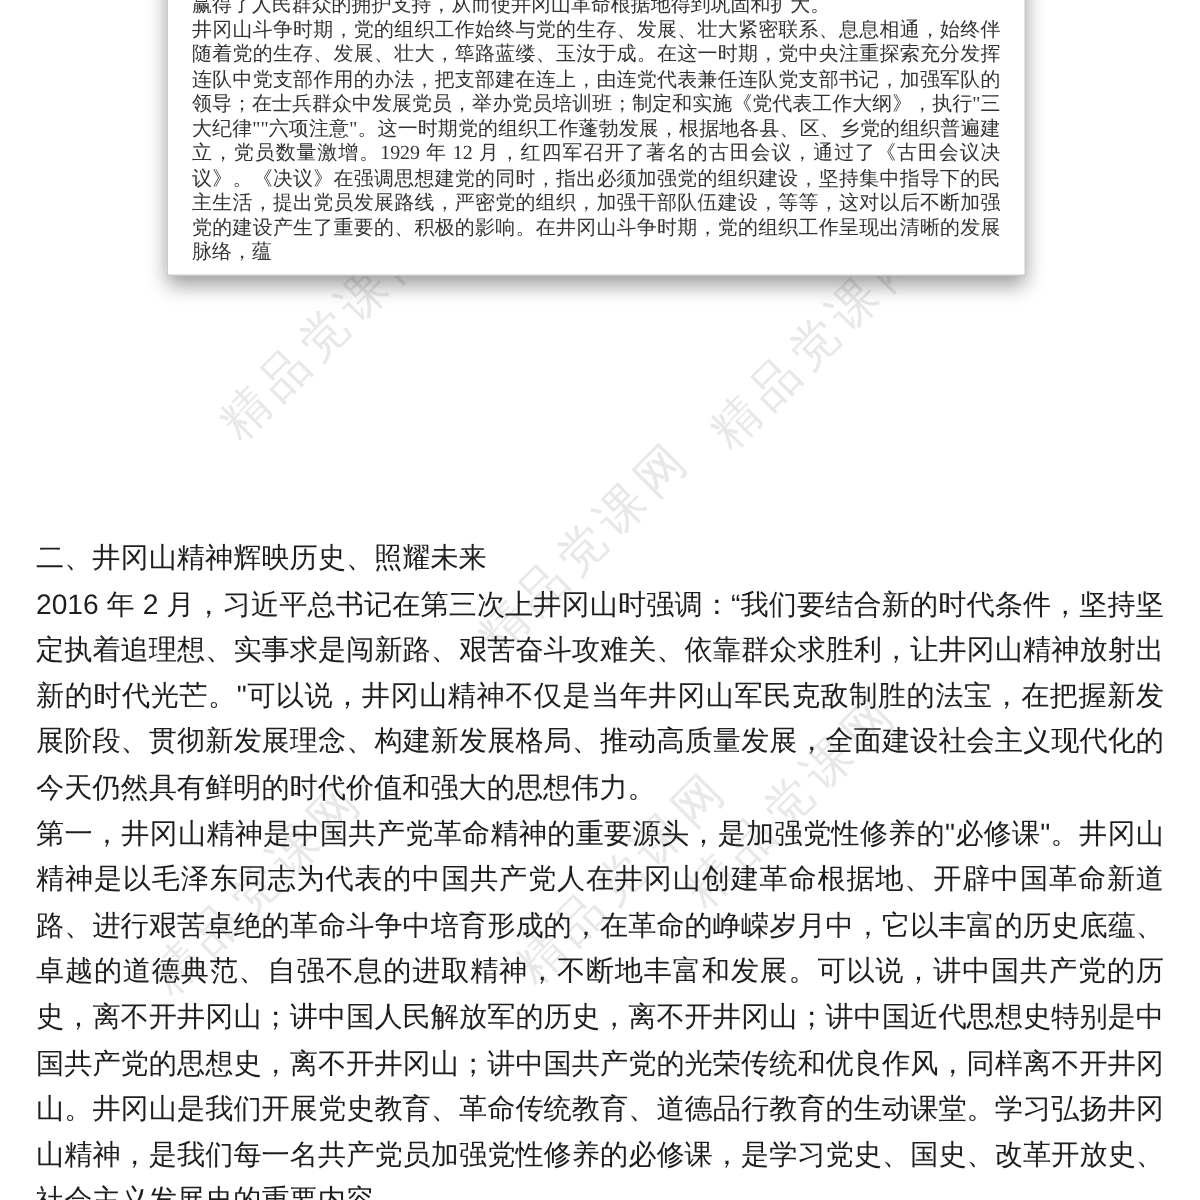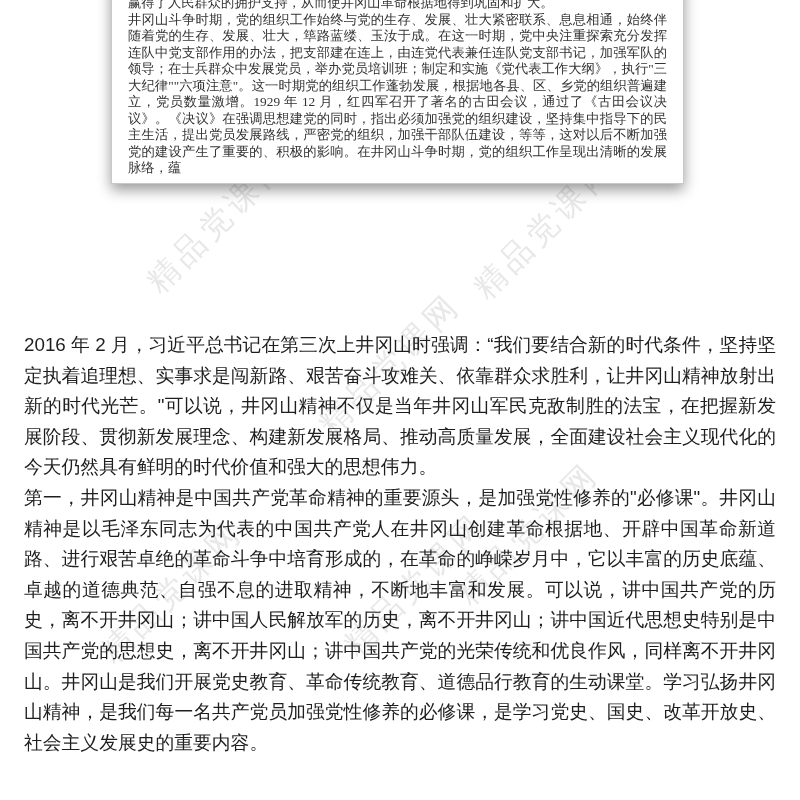--- a/index.html
+++ b/index.html
@@ -81,15 +81,16 @@
 <span class="wm wm4">精品党课网</span>
 <span class="wm wm5">精品党课网</span>
 <span class="wm wm6">精品党课网</span>
 
 <div class="preview-page">
   <p>赢得了人民群众的拥护支持，从而使井冈山革命根据地得到巩固和扩大。</p>
   <p>井冈山斗争时期，党的组织工作始终与党的生存、发展、壮大紧密联系、息息相通，始终伴随着党的生存、发展、壮大，筚路蓝缕、玉汝于成。在这一时期，党中央注重探索充分发挥连队中党支部作用的办法，把支部建在连上，由连党代表兼任连队党支部书记，加强军队的领导；在士兵群众中发展党员，举办党员培训班；制定和实施《党代表工作大纲》，执行"三大纪律""六项注意"。这一时期党的组织工作蓬勃发展，根据地各县、区、乡党的组织普遍建立，党员数量激增。1929 年 12 月，红四军召开了著名的古田会议，通过了《古田会议决议》。《决议》在强调思想建党的同时，指出必须加强党的组织建设，坚持集中指导下的民主生活，提出党员发展路线，严密党的组织，加强干部队伍建设，等等，这对以后不断加强党的建设产生了重要的、积极的影响。在井冈山斗争时期，党的组织工作呈现出清晰的发展脉络，蕴</p>
 </div>
 
 <div class="article">
+  <h2>二、井冈山精神辉映历史、照耀未来</h2>
   <p>2016 年 2 月，习近平总书记在第三次上井冈山时强调：“我们要结合新的时代条件，坚持坚定执着追理想、实事求是闯新路、艰苦奋斗攻难关、依靠群众求胜利，让井冈山精神放射出新的时代光芒。"可以说，井冈山精神不仅是当年井冈山军民克敌制胜的法宝，在把握新发展阶段、贯彻新发展理念、构建新发展格局、推动高质量发展，全面建设社会主义现代化的今天仍然具有鲜明的时代价值和强大的思想伟力。</p>
   <p>第一，井冈山精神是中国共产党革命精神的重要源头，是加强党性修养的"必修课"。井冈山精神是以毛泽东同志为代表的中国共产党人在井冈山创建革命根据地、开辟中国革命新道路、进行艰苦卓绝的革命斗争中培育形成的，在革命的峥嵘岁月中，它以丰富的历史底蕴、卓越的道德典范、自强不息的进取精神，不断地丰富和发展。可以说，讲中国共产党的历史，离不开井冈山；讲中国人民解放军的历史，离不开井冈山；讲中国近代思想史特别是中国共产党的思想史，离不开井冈山；讲中国共产党的光荣传统和优良作风，同样离不开井冈山。井冈山是我们开展党史教育、革命传统教育、道德品行教育的生动课堂。学习弘扬井冈山精神，是我们每一名共产党员加强党性修养的必修课，是学习党史、国史、改革开放史、社会主义发展史的重要内容。</p>
 </div>
 
 </body></html>

